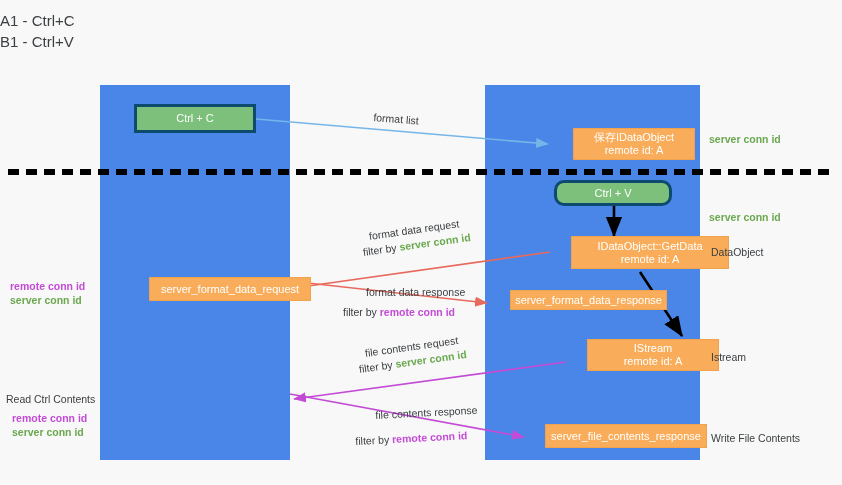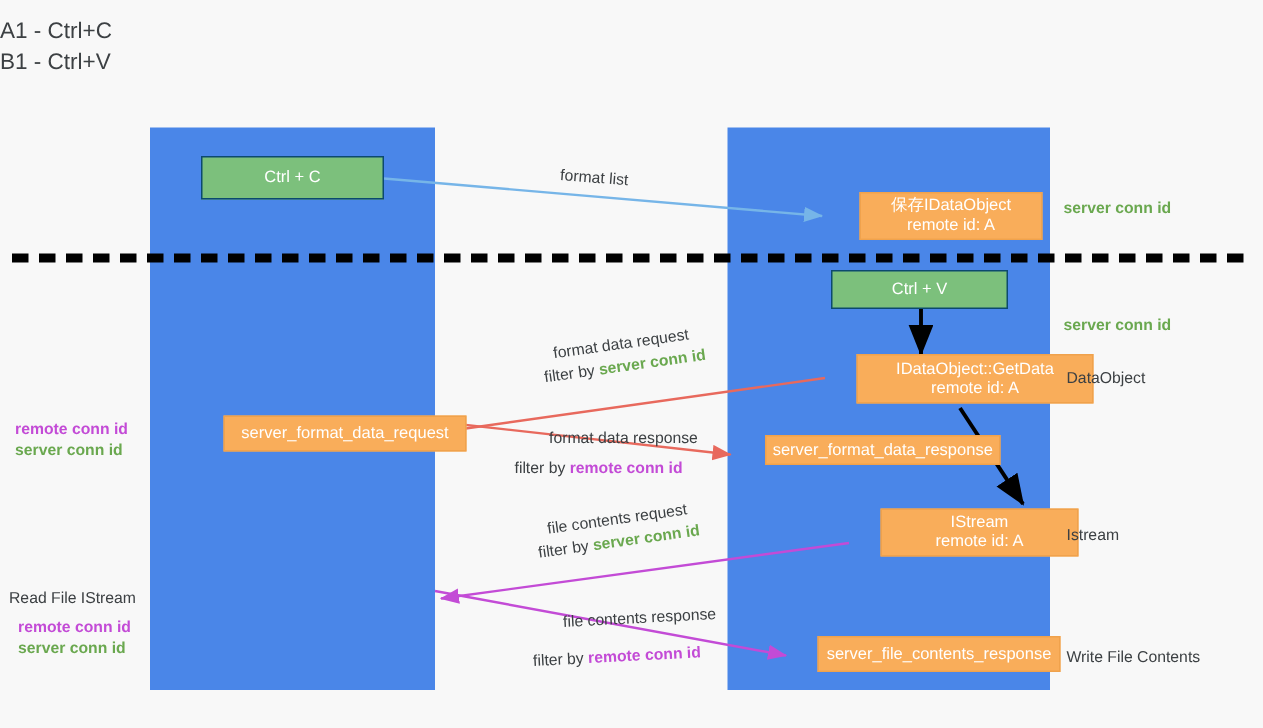--- a/index.html
+++ b/index.html
@@ -18,21 +18,21 @@
   }
 
   .col{position:absolute;background:#4a86e8;}
   .colhead{position:absolute;text-align:center;font-size:11.5px;color:#3c4043;line-height:13px;white-space:pre-line;}
 
   .box{
     position:absolute;box-sizing:border-box;
     display:flex;flex-direction:column;align-items:center;justify-content:center;
     color:#ffffff;font-size:11px;line-height:13px;text-align:center;
   }
-  .box.green{background:#7cc07c;border:1px solid #0c4a6e;}
+  .box.green{background:#7cc07c;border:3px solid #0c4a6e;}
   .box.orange{background:#f9ad5a;border:1px solid #f0a24c;margin-left:21px;}
   .box span{display:block;}
 
   .lbl{position:absolute;font-size:10.5px;color:#3c4043;line-height:14px;}
   .lbl.rot{transform-origin:left top;}
   .lbl .g{color:#6aa84f;font-weight:bold;}
   .lbl .m{color:#c34bd6;font-weight:bold;}
   .sidelbl{position:absolute;font-size:10.5px;line-height:14px;}
   .sidelbl .g{color:#6aa84f;font-weight:bold;display:block;}
   .sidelbl .m{color:#c34bd6;font-weight:bold;display:block;}
@@ -85,21 +85,21 @@
 
   <div class="box green" style="left:134px;top:104px;width:122px;height:29px;">
     <span>Ctrl + C</span>
   </div>
 
   <div class="box orange" style="left:552px;top:128px;width:122px;height:32px;">
     <span>保存IDataObject</span>
     <span>remote id: A</span>
   </div>
 
-  <div class="box green" style="left:554px;top:180px;width:118px;height:26px;">
+  <div class="box green" style="left:554px;top:180px;width:118px;height:26px;border-radius:10px;">
     <span>Ctrl + V</span>
   </div>
 
   <div class="box orange" style="left:550px;top:236px;width:158px;height:33px;">
     <span>IDataObject::GetData</span>
     <span>remote id: A</span>
   </div>
 
   <div class="box orange" style="left:566px;top:339px;width:132px;height:32px;">
     <span>IStream</span>
@@ -166,20 +166,20 @@
   <div class="sidelbl" style="left:711px;top:431px;">
     <span class="p">Write File Contents</span>
   </div>
 
   <div class="sidelbl" style="left:10px;top:279px;">
     <span class="m">remote conn id</span>
     <span class="g">server conn id</span>
   </div>
 
   <div class="sidelbl" style="left:6px;top:392px;">
-    <span class="p">Read File IStream</span>
+    <span class="p">Read Ctrl Contents</span>
   </div>
   <div class="sidelbl" style="left:12px;top:411px;">
     <span class="m">remote conn id</span>
     <span class="g">server conn id</span>
   </div>
 
 </div>
 
 </body></html>

